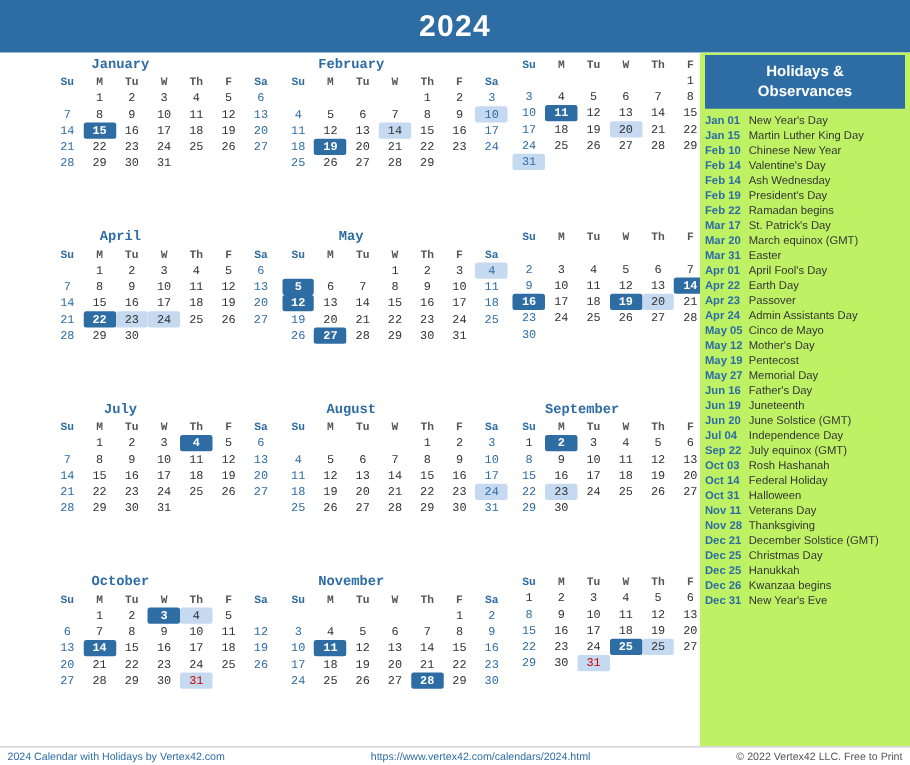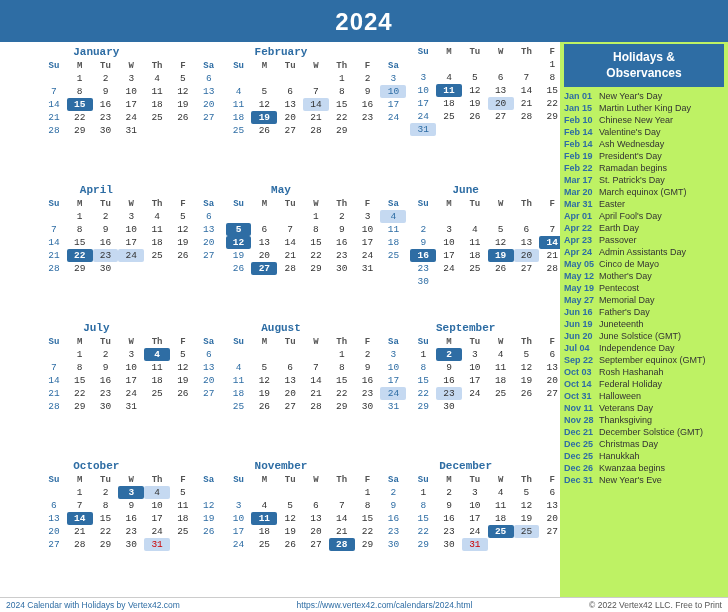--- a/index.html
+++ b/index.html
@@ -475,21 +475,20 @@
                   <td>29</td>
               <td>30</td>
                   <td>31</td>
                   <td class="sat"></td>
             </tr>
           </tbody>
             </table>
         </div>
 
         <div class="month-calendar">
-          <div class="month-title">June</div>
           <table class="cal-grid">
               <thead>
                 <tr>
             <th class="su">Su</th>
                   <th>M</th>
                   <th>Tu</th>
                   <th>W</th>
                   <th>Th</th>
                   <th>F</th>
                   <th class="sa">Sa</th>
@@ -874,21 +873,20 @@
               <td>27</td>
               <td class="today">28</td>
               <td>29</td>
                   <td class="sat">30</td>
             </tr>
           </tbody>
             </table>
         </div>
 
         <div class="month-calendar">
-          <div class="month-title">December</div>
           <table class="cal-grid">
               <thead>
                 <tr>
             <th class="su">Su</th>
                   <th>M</th>
                   <th>Tu</th>
                   <th>W</th>
                   <th>Th</th>
                   <th>F</th>
                   <th class="sa">Sa</th>
@@ -1033,21 +1031,21 @@
           <div class="holiday-item">
             <span class="holiday-date">Jun 20</span>
             <span class="holiday-name">June Solstice (GMT)</span>
           </div>
           <div class="holiday-item">
             <span class="holiday-date">Jul 04</span>
             <span class="holiday-name">Independence Day</span>
           </div>
           <div class="holiday-item">
             <span class="holiday-date">Sep 22</span>
-            <span class="holiday-name">September equinox (GMT)</span>
+            <span class="holiday-name">July equinox (GMT)</span>
           </div>
           <div class="holiday-item">
             <span class="holiday-date">Oct 03</span>
             <span class="holiday-name">Rosh Hashanah</span>
           </div>
           <div class="holiday-item">
             <span class="holiday-date">Oct 14</span>
             <span class="holiday-name">Federal Holiday</span>
           </div>
           <div class="holiday-item">

